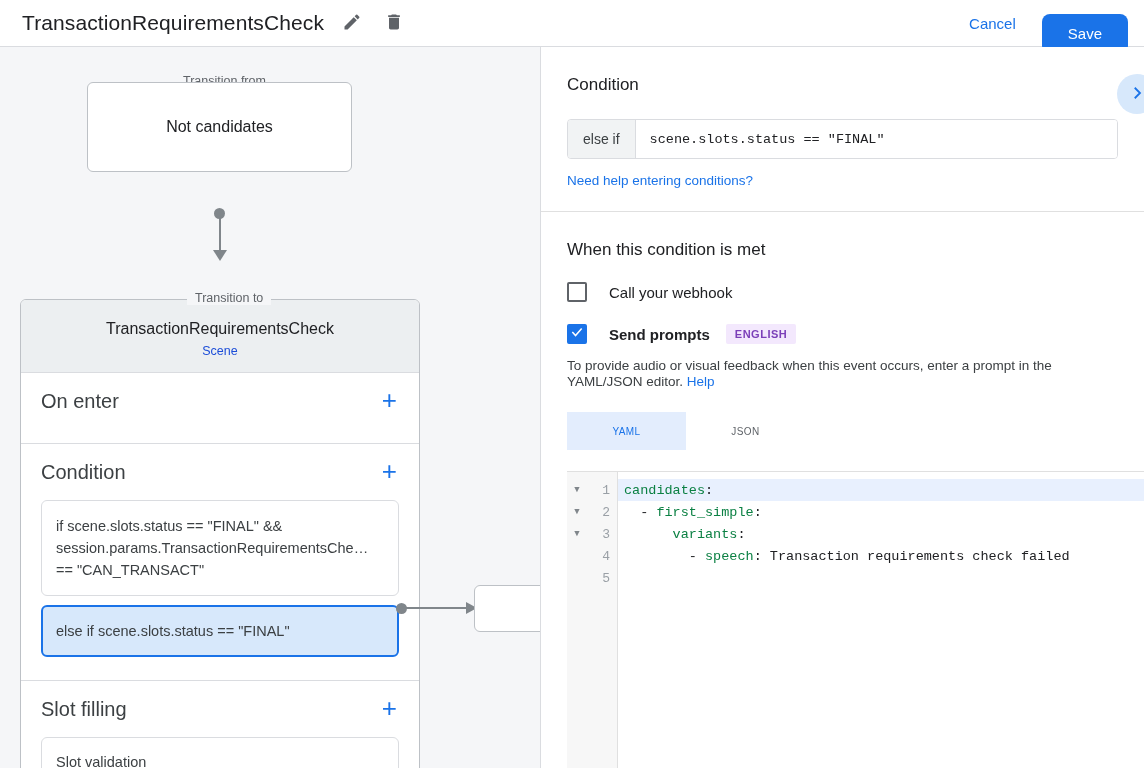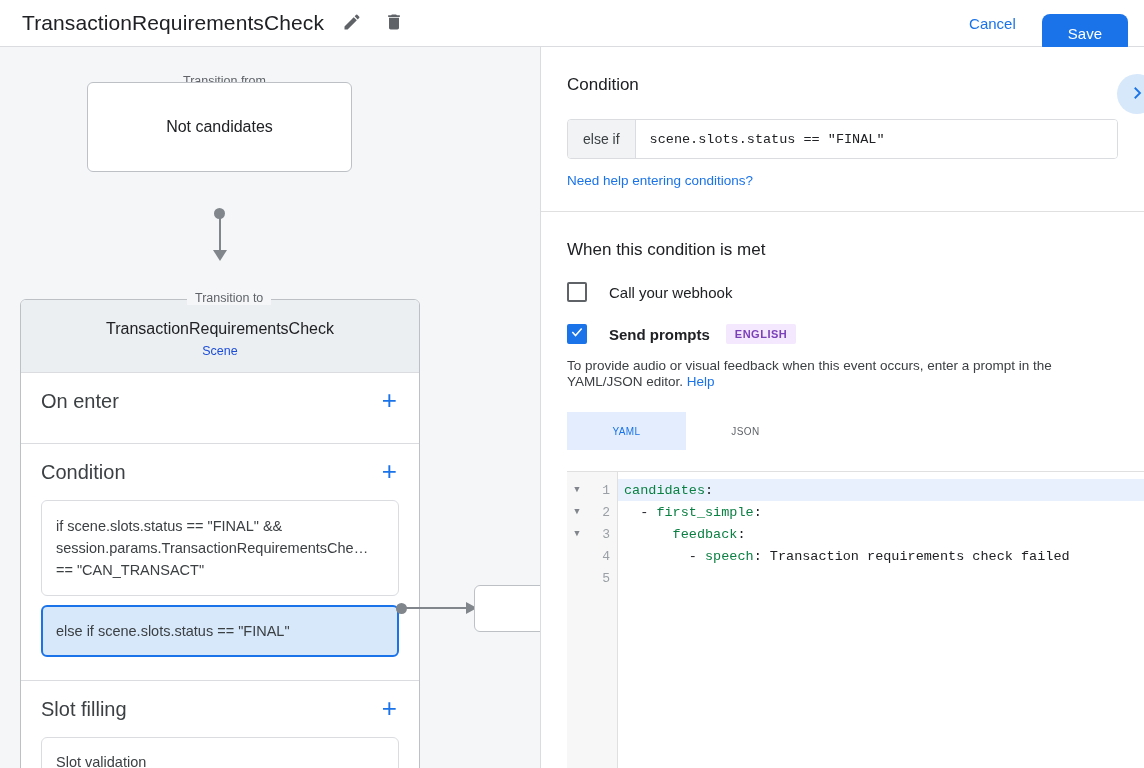--- a/index.html
+++ b/index.html
@@ -524,19 +524,19 @@
           <span class="gnum">4</span>
         </div>
       <div class="gline">
           <span class="fold"></span>
           <span class="gnum">5</span>
         </div>
     </div>
     <div class="code">
       <div class="cline hl"><span></span><span></span><span class="k">candidates</span><span>:</span><span></span></div>
       <div class="cline"><span>  </span><span>- </span><span class="k">first_simple</span><span>:</span><span></span></div>
-      <div class="cline"><span>      </span><span></span><span class="k">feedback</span><span>:</span><span></span></div>
+      <div class="cline"><span>      </span><span></span><span class="k">variants</span><span>:</span><span></span></div>
       <div class="cline"><span>        </span><span>- </span><span class="k">speech</span><span>:</span><span> Transaction requirements check failed</span></div>
       <div class="cline"></div>
     </div>
   </div>
 
 </div>
 
 </body></html>

